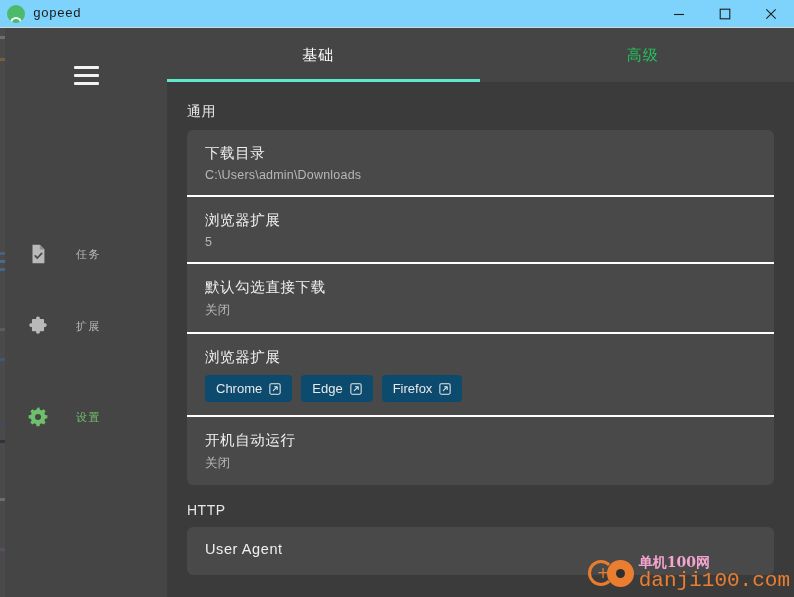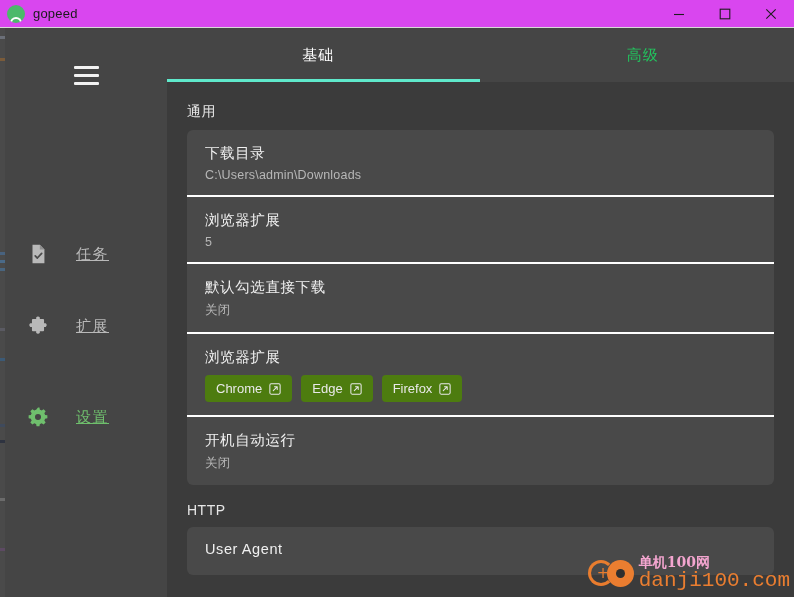--- a/index.html
+++ b/index.html
@@ -21,25 +21,26 @@
     overflow: hidden;
     background: #3f3f3f;
   }
 
   
   .titlebar {
     position: absolute;
     top: 0; left: 0;
     width: 794px;
     height: 28px;
-    background: #d946ef;
+    background: #7dd3fc;
     border-bottom: 1px solid #d8d8d8;
     display: flex;
     align-items: center;
     box-sizing: border-box;
+    font-family: Liberation Mono, monospace;
   }
   .tb-logo {
     width: 18px; height: 18px;
     margin-left: 7px;
     margin-right: 8px;
     border-radius: 50%;
     background: #4cb96b;
     position: relative;
     overflow: hidden;
     flex: none;
@@ -124,24 +125,23 @@
   .nav-icon {
     width: 24px; height: 24px;
     margin-left: 26px;
     margin-right: 26px;
     display: flex;
     align-items: center;
     justify-content: center;
     flex: none;
   }
   .nav-label {
-    font-size: 15px;
+    font-size: 11px;
     color: #b9b9b9;
     letter-spacing: 1.5px;
-    text-decoration: underline;
   }
   .nav-item.active .nav-label { color: #6fbf6d; }
 
   
   .main {
     position: absolute;
     top: 28px; left: 167px;
     width: 627px;
     height: 569px;
     background: #3b3b3b;
@@ -220,21 +220,21 @@
     font-size: 12.5px;
     color: #b7b7b7;
     letter-spacing: 0.2px;
   }
   .chip-row {
     display: flex;
     gap: 9px;
     margin-top: 8px;
   }
   .chip {
-    background: #4d7c0f;
+    background: #0c4a6e;
     border-radius: 4px;
     padding: 6px 11px;
     font-size: 13px;
     color: #e9e9e9;
     display: flex;
     align-items: center;
     gap: 7px;
     white-space: nowrap;
   }
   .chip svg { display: block; }

